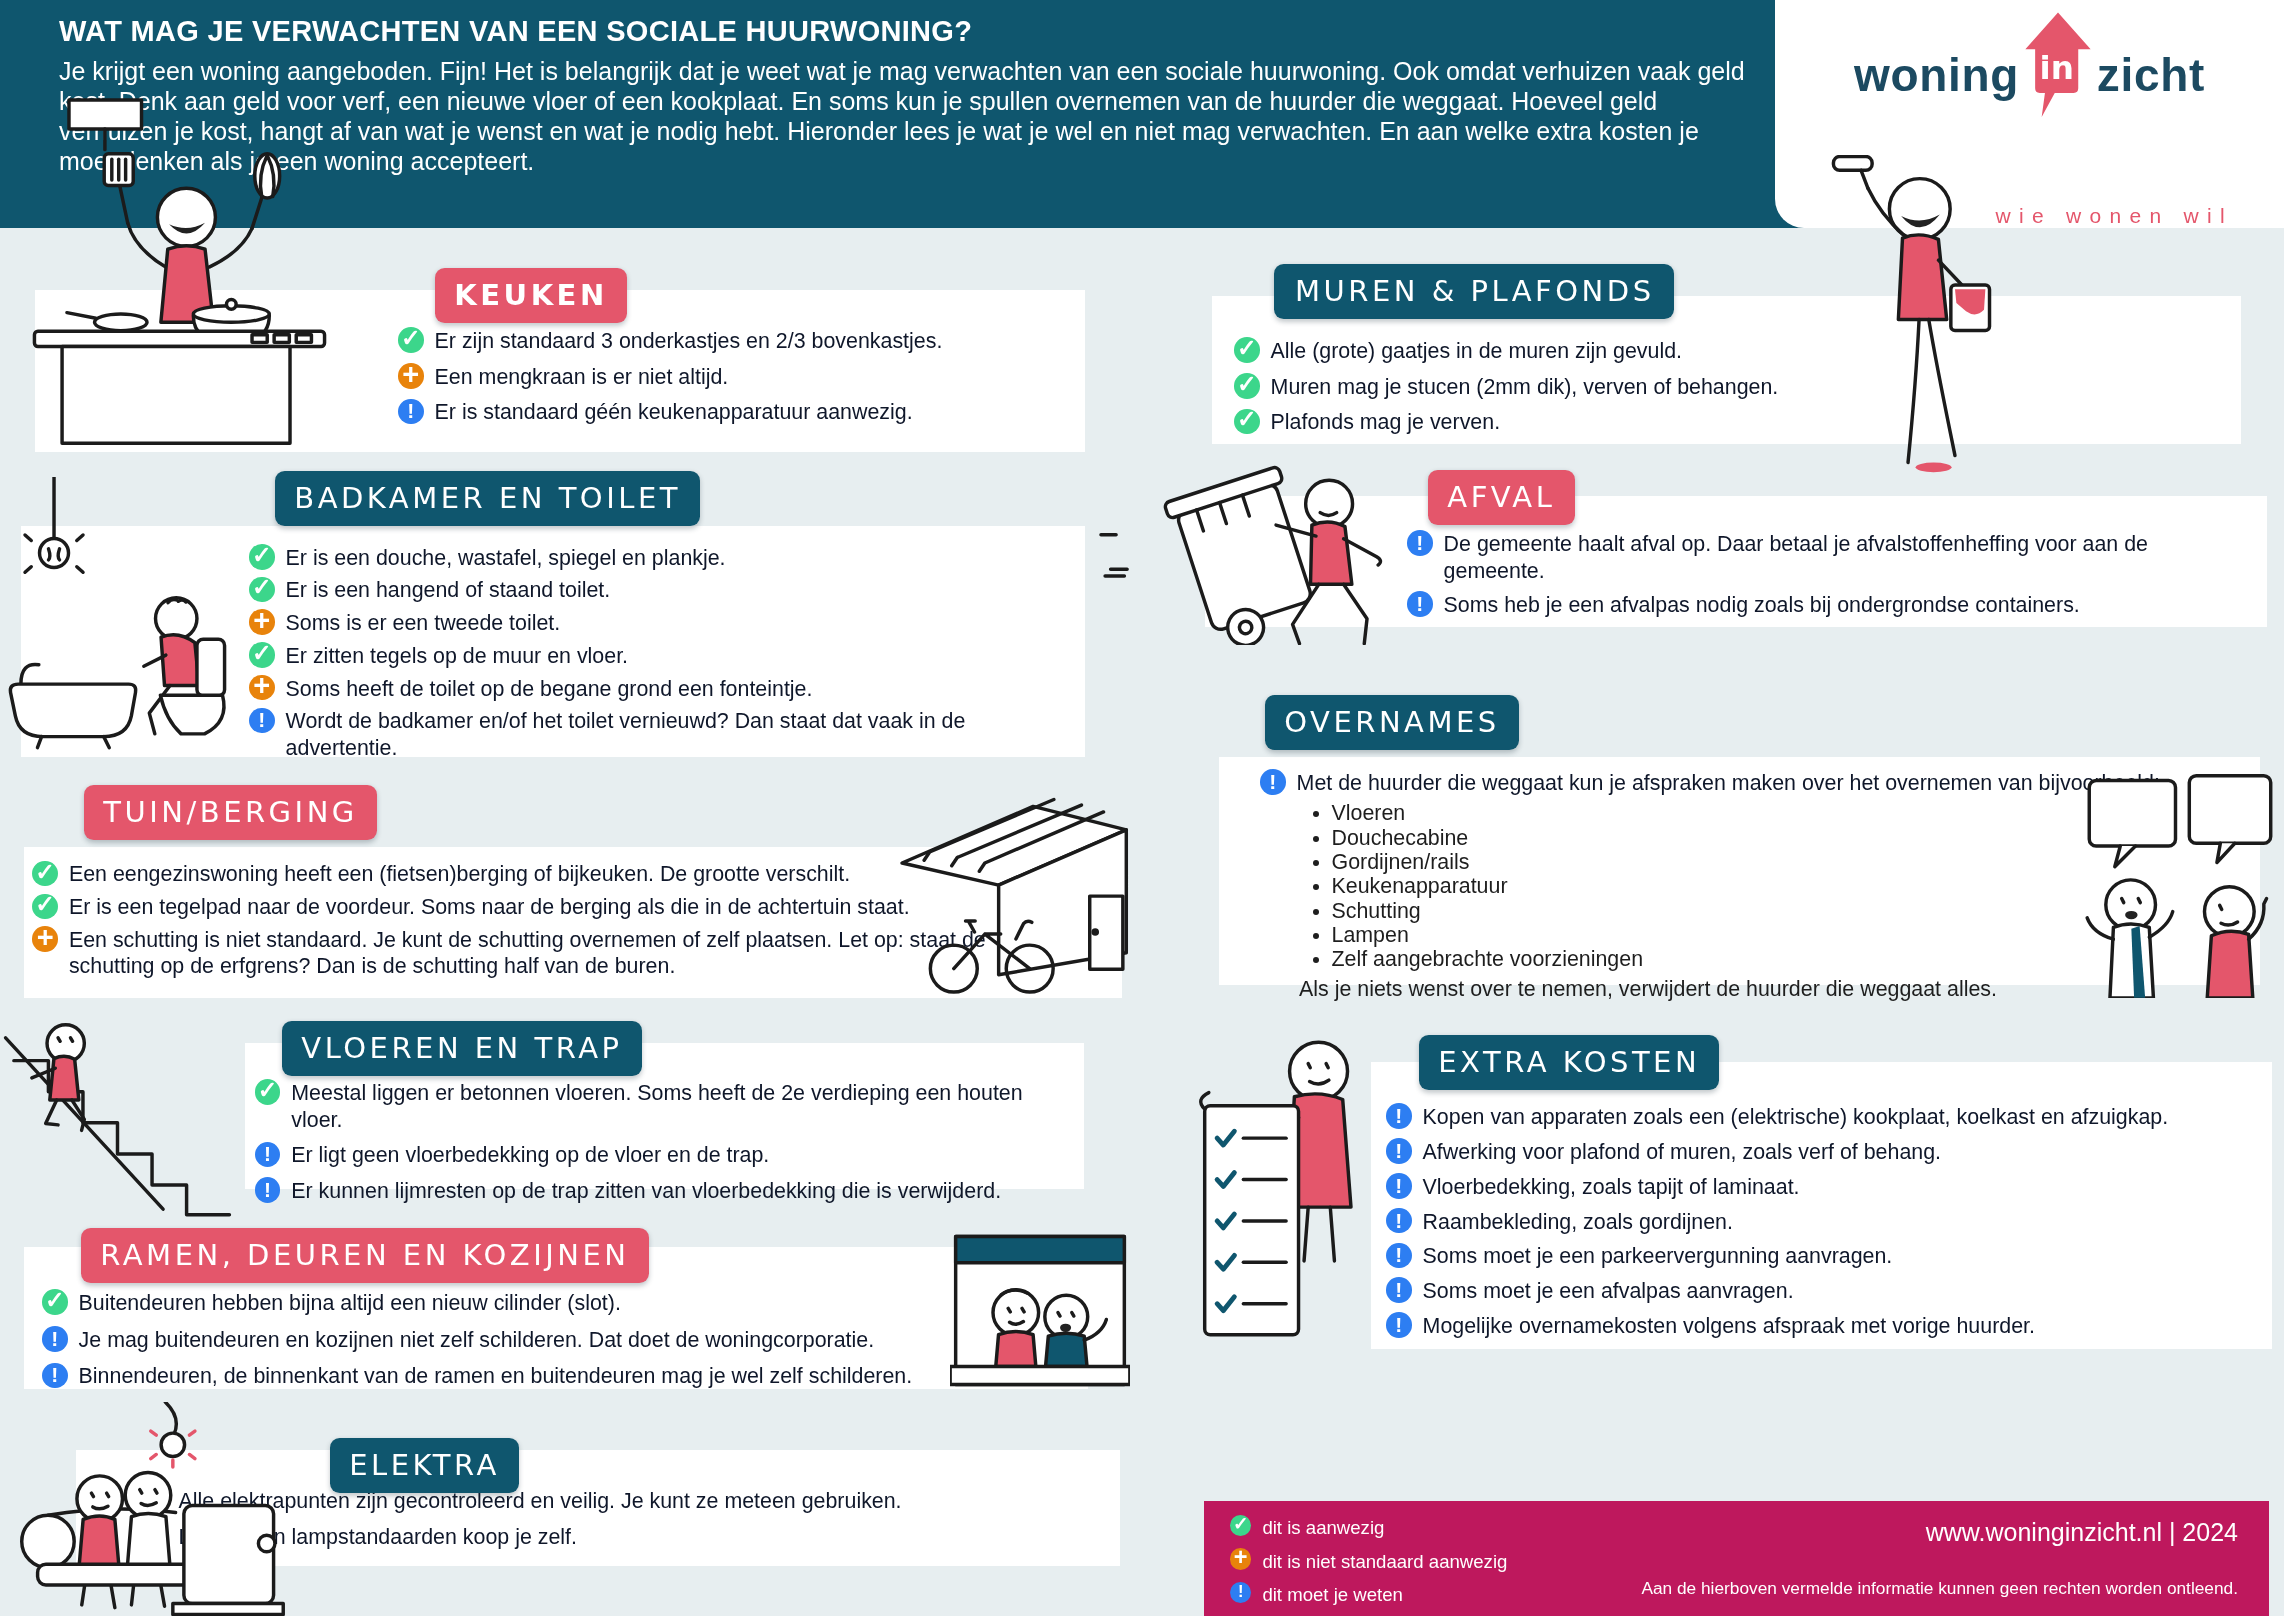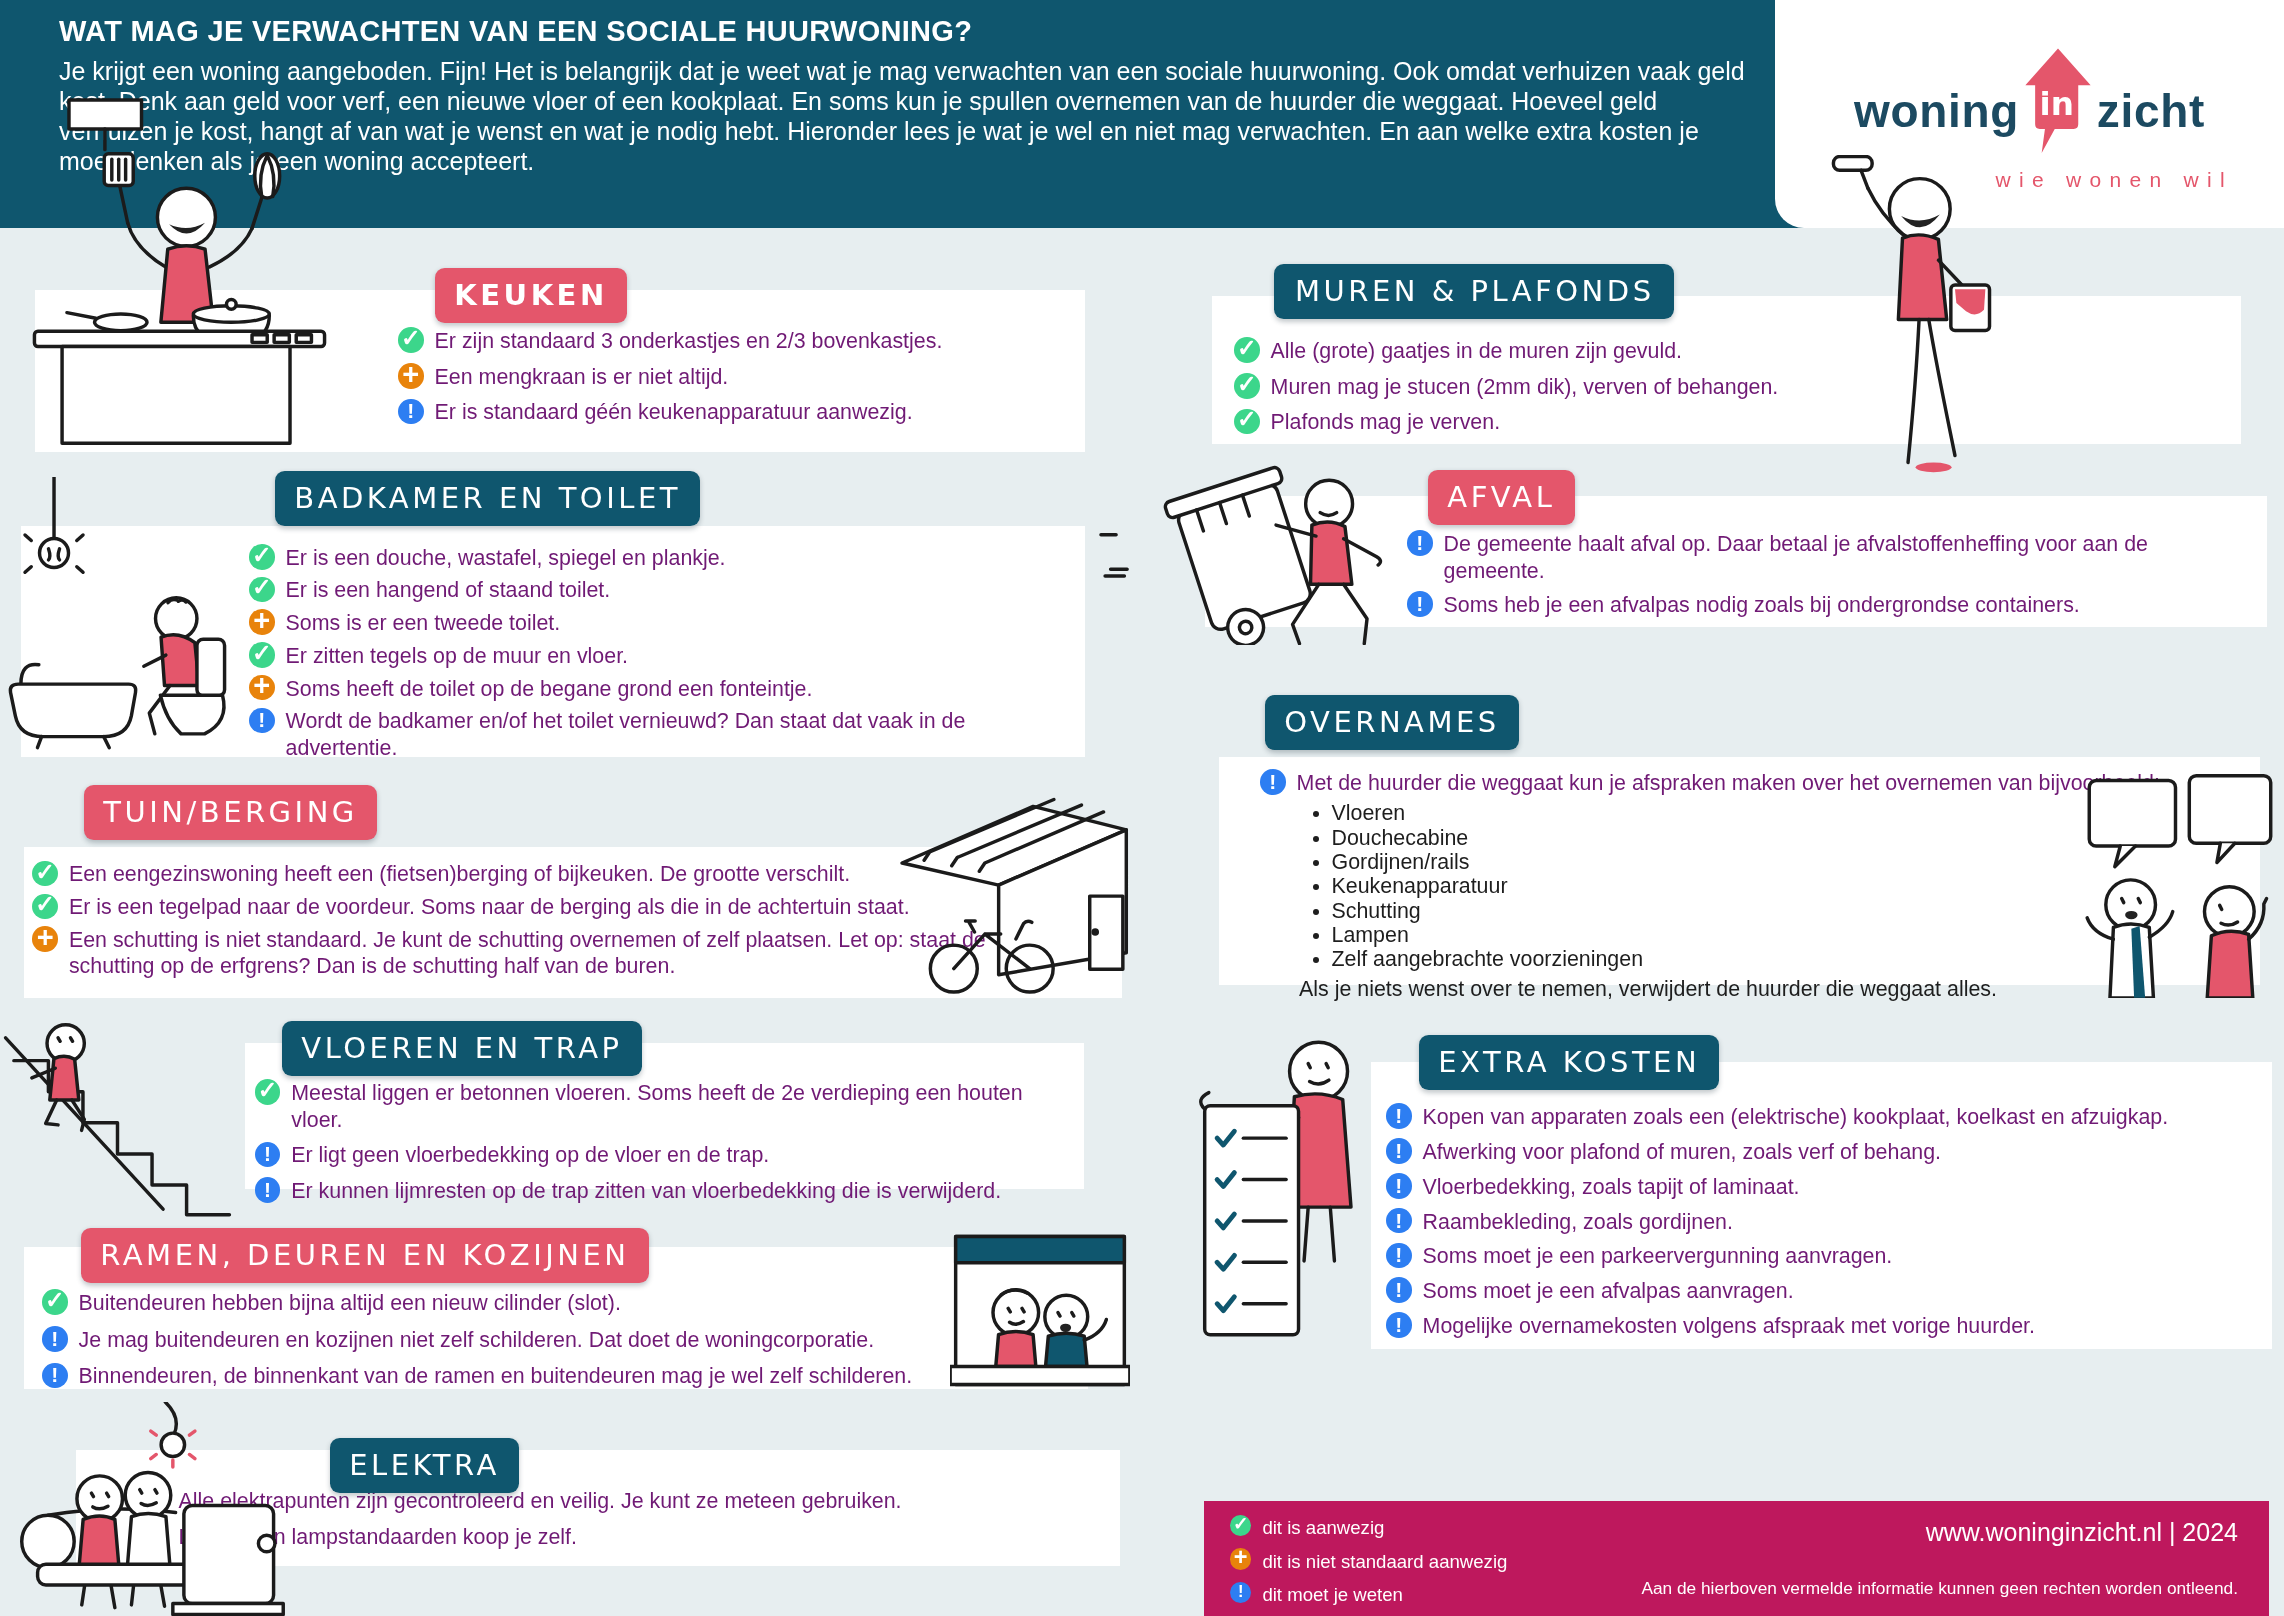--- a/index.html
+++ b/index.html
@@ -8,39 +8,39 @@
     background:#e7eef0;
     font-family:"Liberation Sans", sans-serif;
   }
   
   .band{position:absolute;left:0;top:0;width:2284px;height:228px;background:#0f566e;z-index:0;}
   .header-text{position:absolute;left:59px;top:15px;width:1702px;color:#ffffff;z-index:1;}
   .header-text h1{margin:0;font-size:29px;font-weight:800;letter-spacing:0.3px;}
   .header-text p{margin:8.3px 0 0 0;font-size:25px;line-height:1.2;font-weight:400;}
   .logo-panel{
     position:absolute;left:1775px;top:0;width:509px;height:228px;background:#ffffff;
-    border-radius:0 0 0 29px;z-index:2;display:flex;flex-direction:column;justify-content:center;align-items:center;
+    border-radius:0 0 0 29px;z-index:2;display:flex;flex-direction:column;justify-content:space-between;align-items:center;
   }
   .logo-row{display:flex;align-items:center;margin-top:19.3px;}
   .logo-word{font-size:46px;font-weight:700;color:#1c4a61;letter-spacing:0.7px;}
   .logo-house{width:72px;height:111px;margin:0 2.8px;position:relative;top:-9.7px;}
   .logo-tagline{align-self:flex-end;margin:1.4px 51px 0 0;color:#e4566b;font-size:21px;letter-spacing:8.3px;font-weight:500;}
   
   .box{position:absolute;background:#ffffff;z-index:1;}
   .tag{
     position:absolute;z-index:3;color:#ffffff;white-space:nowrap;
     font-family:"DejaVu Sans", sans-serif;font-size:29px;font-weight:500;letter-spacing:3.5px;
     padding:10.4px 19.3px;border-radius:9.7px;box-shadow:0 2.1px 5.5px rgba(20,40,50,.25);
   }
   .tag-red{background:#e4566b;}
   .tag-teal{background:#0f566e;}
   
   .items{position:absolute;display:flex;flex-direction:column;gap:7px;}
   .item{display:flex;gap:11px;align-items:flex-start;}
-  .item .txt{font-size:21.4px;line-height:1.24;color:#701a75;padding-top:2.1px;}
+  .item .txt{font-size:21.4px;line-height:1.24;color:#0f172a;padding-top:2.1px;}
   .ic{width:25.6px;height:25.6px;border-radius:50%;flex:0 0 25.6px;position:relative;margin-top:1.4px;}
   .ic::after{position:absolute;inset:0;display:flex;align-items:center;justify-content:center;color:#fff;font-weight:bold;}
   .ic-check{background:#3cd68b;}
   .ic-check::after{content:"\2713";font-size:23.5px;margin-top:-4.1px;}
   .ic-plus{background:#e8830b;}
   .ic-plus::after{content:"+";font-size:29px;margin-top:-3.5px;}
   .ic-exclamation{background:#2d7ef2;}
   .ic-exclamation::after{content:"!";font-size:21px;}
   
   #keuken-items{left:363px;top:36px;width:663px;}

